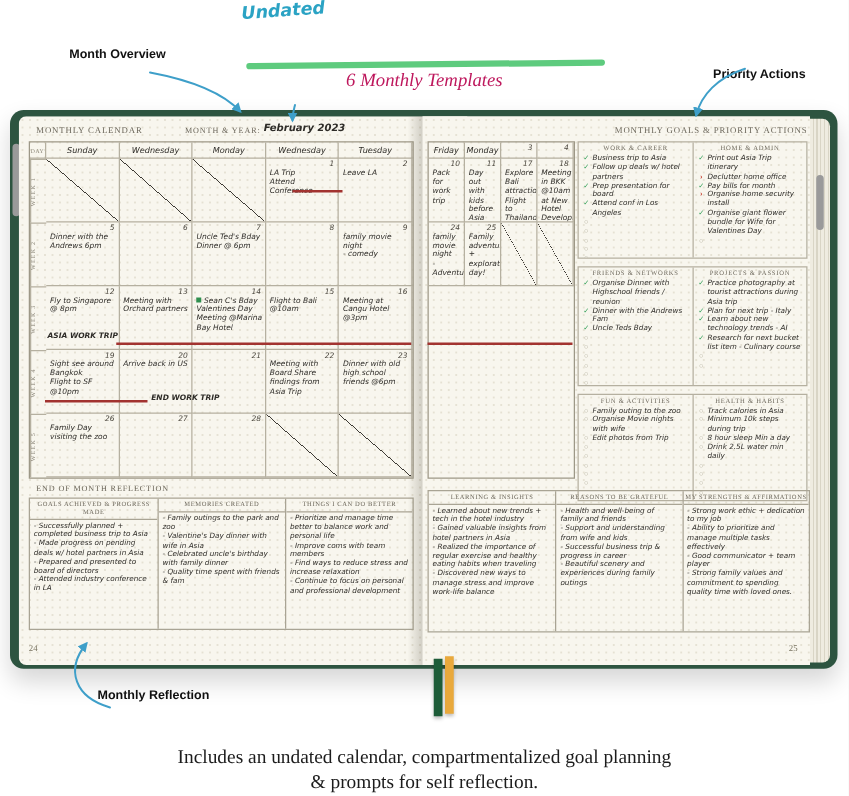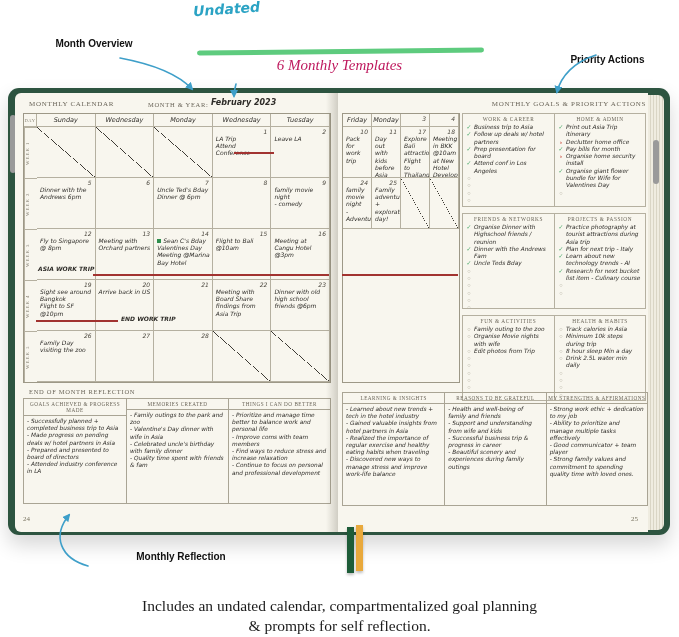--- a/index.html
+++ b/index.html
@@ -12,21 +12,21 @@
           font-style:italic;font-weight:bold;font-size:14px;color:#2ba3c4;transform:rotate(-4deg);}
   .title{position:absolute;left:0;top:17px;width:679px;text-align:center;font-size:28px;
          font-weight:bold;color:#111;letter-spacing:.2px;}
   .underline{position:absolute;left:197px;top:49px;width:287px;height:5px;background:#5ecb7e;
              border-radius:4px;transform:rotate(-.6deg);}
   .subtitle{position:absolute;left:0;top:57px;width:679px;text-align:center;
             font-family:"Liberation Serif",serif;font-style:italic;font-size:15px;color:#be185d;}
   .callout{position:absolute;font-weight:bold;font-size:10px;color:#111;text-align:center;line-height:1.15;}
   .co-left{left:48px;top:38px;width:92px;}
   .co-right{left:565px;top:38px;width:85px;margin-top:16px;}
-  .co-bottom{left:106px;top:551px;width:150px;text-align:center;}
+  .co-bottom{left:78px;top:551px;width:150px;text-align:left;}
   .caption{position:absolute;left:0;width:679px;text-align:center;
            font-family:"Liberation Serif",serif;font-size:15.5px;color:#1c1c1c;}
   .cap1{top:597px;} .cap2{top:617px;}
   
   .cover{position:absolute;left:8px;top:88px;width:662px;height:447px;background:#2d5440;
          border-radius:11px;box-shadow:0 10px 20px rgba(0,0,0,.16);}
   .page{position:absolute;background:#f8f6ee;
         background-image:radial-gradient(#e5e1d3 .6px,transparent .6px);background-size:6px 6px;}
   .page-left{left:15px;top:93px;width:323px;height:439px;border-radius:6px 0 0 6px;padding-left:36px;}
   .page-right{left:338px;top:93px;width:310px;height:439px;}

